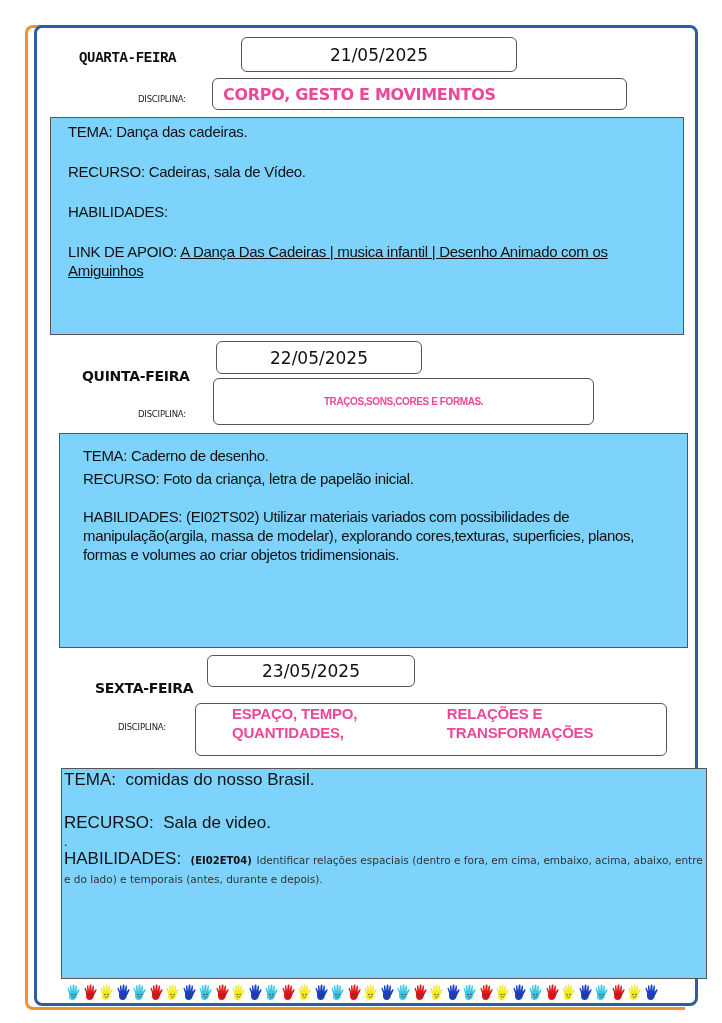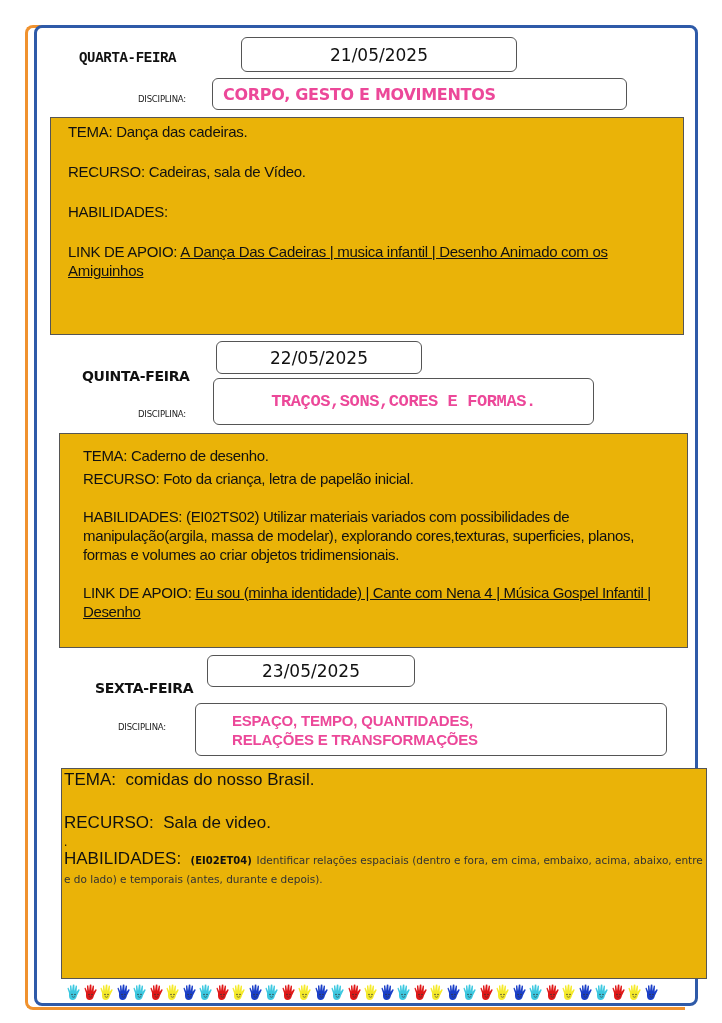--- a/index.html
+++ b/index.html
@@ -4,21 +4,21 @@
 <style>
   html, body { margin: 0; padding: 0; background: #ffffff; }
   body { width: 722px; height: 1023px; position: relative; overflow: hidden; font-family: "Liberation Sans", sans-serif; color: #111; }
   .frame-orange { position: absolute; left: 25px; top: 25px; width: 660px; height: 985px; border: 3px solid #f0922e; border-right: none; border-bottom-right-radius: 0; border-radius: 8px 0 0 8px; box-sizing: border-box; }
   .frame-blue { position: absolute; left: 34px; top: 25px; width: 664px; height: 981px; border: 3px solid #2e5aa8; border-radius: 8px; box-sizing: border-box; }
 
   .day-label { position: absolute; font-family: "DejaVu Sans", sans-serif; font-weight: bold; font-size: 14px; color: #111; letter-spacing: -0.3px; }
   .disc-label { position: absolute; font-family: "DejaVu Sans", sans-serif; font-size: 8.5px; color: #222; letter-spacing: -0.2px; }
   .date-box { position: absolute; border: 1.5px solid #555; border-radius: 6px; box-sizing: border-box; display: flex; align-items: center; justify-content: center; font-family: "DejaVu Sans", sans-serif; font-size: 17px; color: #111; }
   .disc-box { position: absolute; border: 1.5px solid #555; border-radius: 6px; box-sizing: border-box; display: flex; align-items: center; font-weight: bold; color: #ec4899; }
-  .content-box { position: absolute; border: 1.5px solid #555; box-sizing: border-box; background: #eab308; }
+  .content-box { position: absolute; border: 1.5px solid #555; box-sizing: border-box; background: #7dd3fc; }
   .content-box p { margin: 0; }
   .lnk { text-decoration: underline; }
 
   .hands { position: absolute; left: 66px; top: 984px; width: 600px; height: 20px; display: flex; }
   .hand { width: 16.5px; height: 17px; margin-right: 0px; font-size: 15px; line-height: 17px; text-align: center; }
 </style>
 </head>
 <body>
 
 <div class="frame-orange"></div>
@@ -32,33 +32,32 @@
 <div class="content-box" style="left:50px; top:117px; width:634px; height:218px; padding:4px 17px; font-size:15px; line-height:20px; letter-spacing:-0.3px;">
   <p><span>TEMA:</span> <span>Dança das cadeiras.</span></p>
   <p style="margin-top:20px;"><span>RECURSO:</span> <span>Cadeiras, sala de Vídeo.</span></p>
   <p style="margin-top:20px;"><span>HABILIDADES:</span></p>
   <p style="margin-top:20px; line-height:19px;"><span>LINK DE APOIO:</span> <span class="lnk">A Dança Das Cadeiras | musica infantil | Desenho Animado com os Amiguinhos</span></p>
 </div>
 
 <div class="date-box" style="left:216px; top:341px; width:206px; height:33px;">22/05/2025</div>
 <div class="day-label" style="left:82px; top:368px;">QUINTA-FEIRA</div>
 <div class="disc-label" style="left:138px; top:409px;">DISCIPLINA:</div>
-<div class="disc-box" style="left:213px; top:378px; width:381px; height:47px; justify-content:center; font-family:Liberation Mono, monospace; font-size:17px; letter-spacing:-0.4px;">TRAÇOS,SONS,CORES E FORMAS.</div>
+<div class="disc-box" style="left:213px; top:378px; width:381px; height:47px; justify-content:center; font-family:Liberation Sans, sans-serif; font-size:10px; letter-spacing:-0.4px;">TRAÇOS,SONS,CORES E FORMAS.</div>
 
 <div class="content-box" style="left:59px; top:433px; width:629px; height:215px; padding:12px 23px; font-size:15px; line-height:19px; letter-spacing:-0.35px;">
   <p><span>TEMA:</span> <span>Caderno de desenho.</span></p>
   <p style="margin-top:4px;"><span>RECURSO:</span> <span>Foto da criança, letra de papelão inicial.</span></p>
   <p style="margin-top:19px;"><span>HABILIDADES:</span> <span>(EI02TS02) Utilizar materiais variados com possibilidades de manipulação(argila, massa de modelar), explorando cores,texturas, superficies, planos, formas e volumes ao criar objetos tridimensionais.</span></p>
-  <p style="margin-top:19px;"><span>LINK DE APOIO:</span> <span class="lnk">Eu sou (minha identidade) | Cante com Nena 4 | Música Gospel Infantil | Desenho</span></p>
 </div>
 
 <div class="date-box" style="left:207px; top:655px; width:208px; height:32px;">23/05/2025</div>
 <div class="day-label" style="left:95px; top:680px;">SEXTA-FEIRA</div>
 <div class="disc-label" style="left:118px; top:722px;">DISCIPLINA:</div>
-<div class="disc-box" style="left:195px; top:703px; width:472px; height:53px; padding-left:36px; flex-direction:column; align-items:flex-start; justify-content:center; font-family:'Liberation Sans', sans-serif; font-size:15px; line-height:19px; letter-spacing:-0.2px;">
+<div class="disc-box" style="left:195px; top:703px; width:472px; height:53px; padding-left:36px; flex-direction:row; align-items:flex-start; justify-content:center; font-family:'Liberation Sans', sans-serif; font-size:15px; line-height:19px; letter-spacing:-0.2px;">
   <div>ESPAÇO, TEMPO, QUANTIDADES,</div>
   <div>RELAÇÕES E TRANSFORMAÇÕES</div>
 </div>
 
 <div class="content-box" style="left:61px; top:768px; width:646px; height:211px; padding:1px 2px; font-size:17px; line-height:20px;">
   <p><span>TEMA:</span>&nbsp; <span>comidas do nosso Brasil.</span></p>
   <p style="margin-top:23px;"><span>RECURSO:</span>&nbsp; <span>Sala de video.</span></p>
   <p style="margin-top:3px; font-size:12px; line-height:12px;">.</p>
   <p style="margin-top:2px; line-height:17px;"><span>HABILIDADES:</span>&nbsp; <span style="font-family:'DejaVu Sans', sans-serif; font-weight:bold; font-size:10px;">(EI02ET04)</span> <span style="font-family:'DejaVu Sans', sans-serif; font-size:10.5px; line-height:17px; color:#333;">Identificar relações espaciais (dentro e fora, em cima, embaixo, acima, abaixo, entre e do lado) e temporais (antes, durante e depois).</span></p>
 </div>

